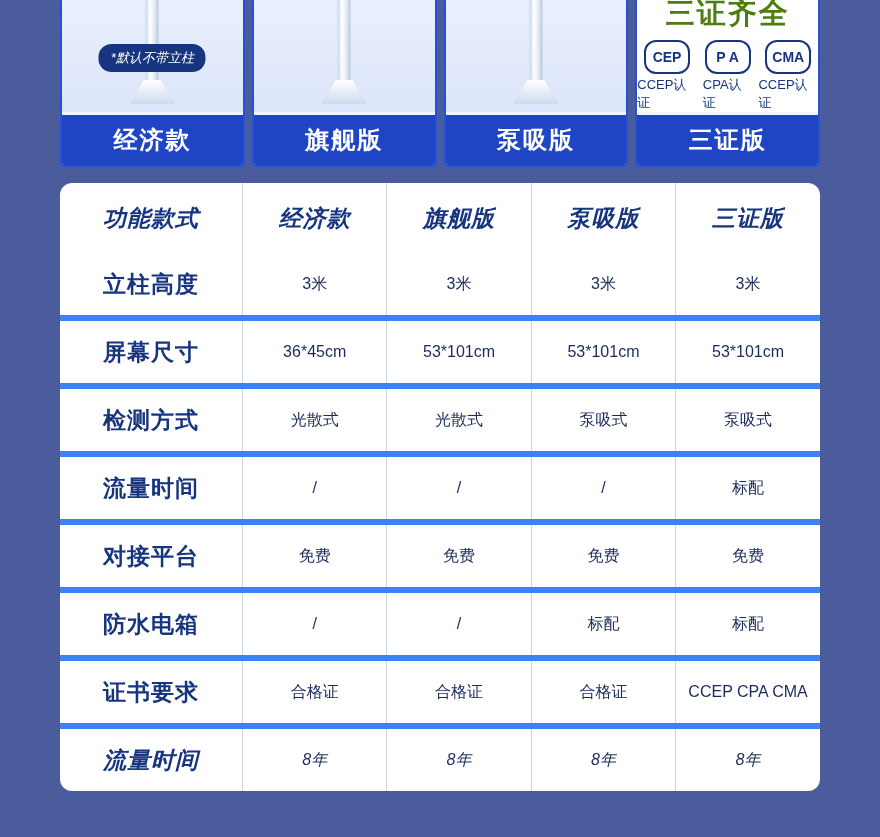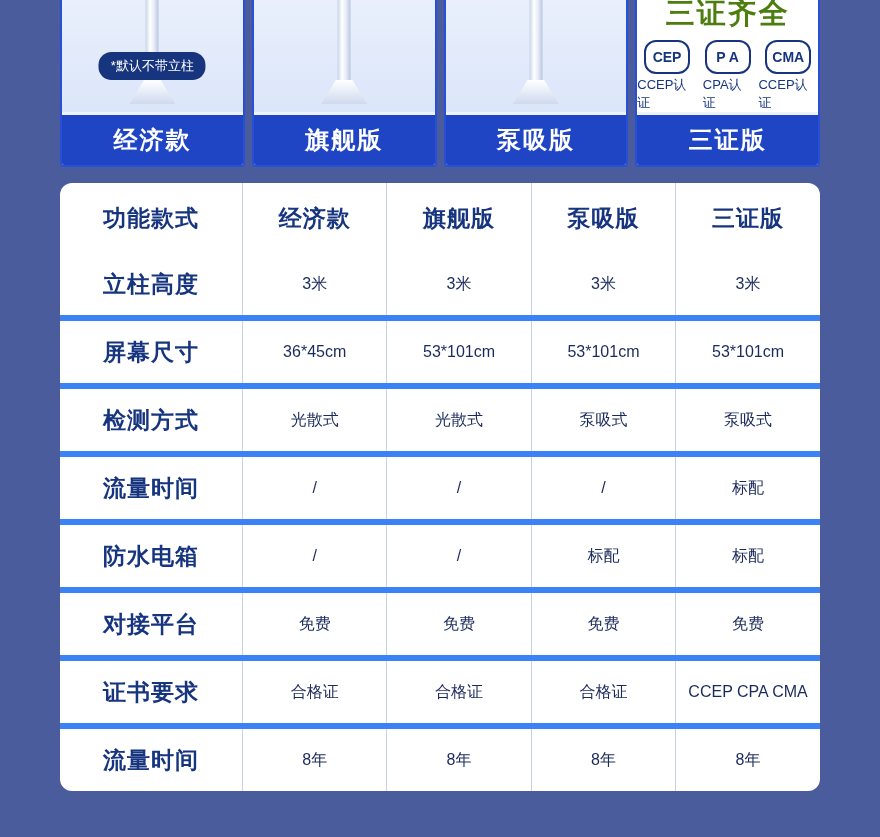--- a/index.html
+++ b/index.html
@@ -60,27 +60,28 @@
     top: 86px;
     width: 46px;
     height: 24px;
     background: linear-gradient(180deg,#ffffff 0%, #cfdaee 100%);
     clip-path: polygon(32% 0%, 68% 0%, 100% 100%, 0% 100%);
   }
   .badge-note {
     position: absolute;
     left: 50%;
     transform: translateX(-50%);
-    top: 58px;
+    top: 50px;
     background: #17357f;
     color: #ffffff;
     font-size: 13px;
     padding: 5px 12px;
     border-radius: 13px;
     white-space: nowrap;
+    font-style: italic;
   }
   .card-title {
     position: relative;
     z-index: 2;
     height: 50px;
     background: #1f44c4;
     color: #ffffff;
     font-size: 24px;
     font-weight: bold;
     display: flex;
@@ -155,20 +156,21 @@
     color: #1b2a5c;
     border-bottom: 6px solid #3b82f6;
     border-right: 1px solid #c8d3ea;
     padding: 0;
     height: 62px;
     vertical-align: middle;
   }
   table.cmp tr:last-child th,
   table.cmp tr:last-child td {
     border-bottom: none;
+    font-style: italic;
   }
   table.cmp td:last-child, table.cmp th:last-child {
     border-right: none;
   }
   table.cmp th.rowhead {
     width: 182px;
     font-size: 23px;
     font-weight: bold;
     color: #17357f;
     letter-spacing: 1px;
@@ -274,34 +276,34 @@
         <td>泵吸式</td>
       </tr>
       <tr>
         <th class="rowhead">流量时间</th>
         <td>/</td>
         <td>/</td>
         <td>/</td>
         <td>标配</td>
       </tr>
       <tr>
-        <th class="rowhead">防水电箱</th>
-        <td>/</td>
-        <td>/</td>
-        <td>标配</td>
-        <td>标配</td>
-      </tr>
-      <tr>
         <th class="rowhead">对接平台</th>
         <td>免费</td>
         <td>免费</td>
         <td>免费</td>
         <td>免费</td>
       </tr>
       <tr>
+        <th class="rowhead">防水电箱</th>
+        <td>/</td>
+        <td>/</td>
+        <td>标配</td>
+        <td>标配</td>
+      </tr>
+      <tr>
         <th class="rowhead">证书要求</th>
         <td class="small">合格证</td>
         <td class="small">合格证</td>
         <td class="small">合格证</td>
         <td class="small">CCEP CPA CMA</td>
       </tr>
       <tr>
         <th class="rowhead">流量时间</th>
         <td>8年</td>
         <td>8年</td>

